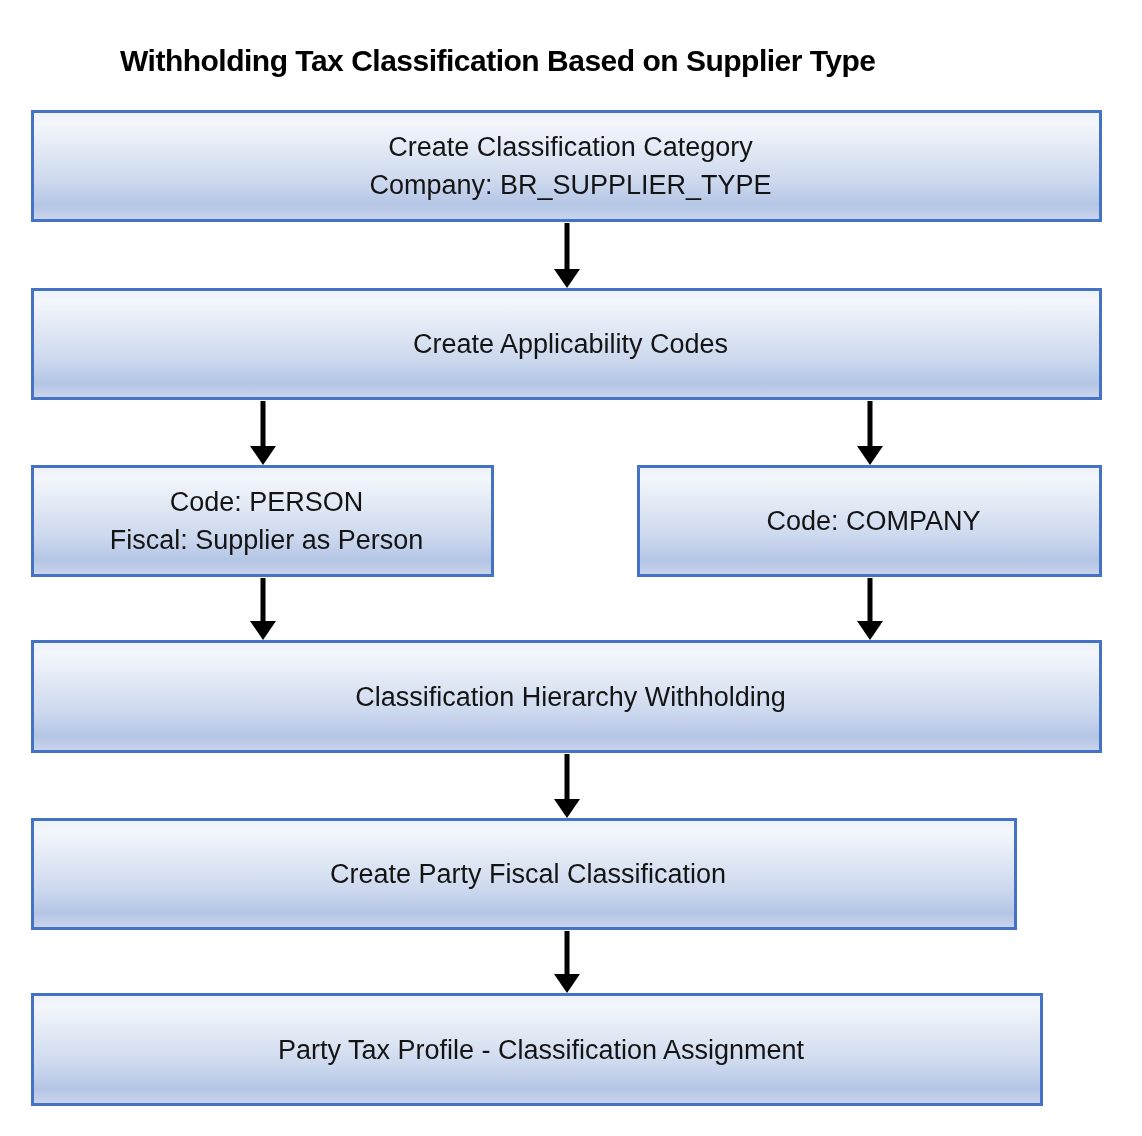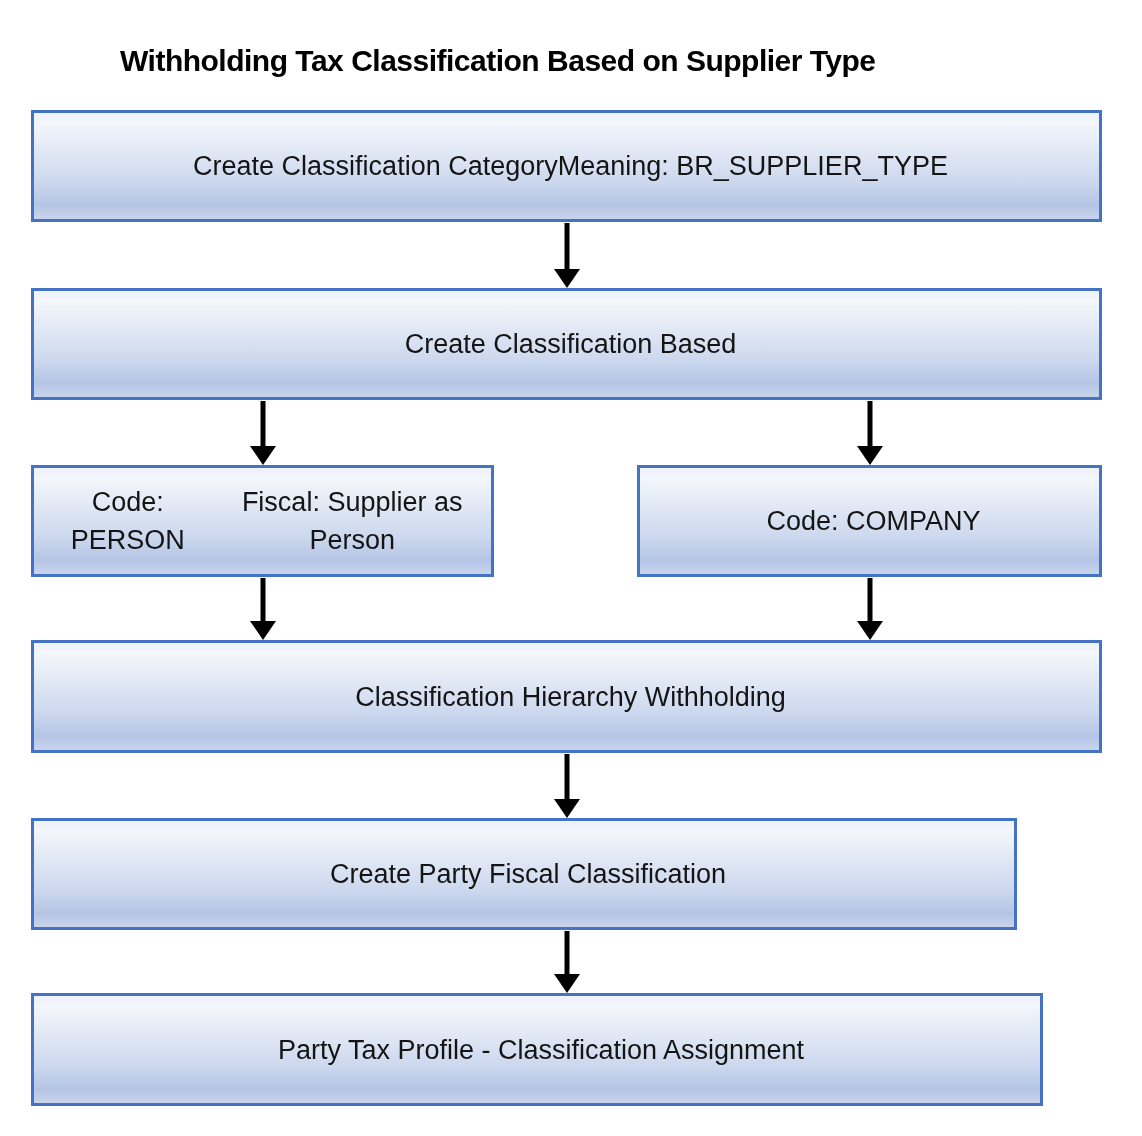--- a/index.html
+++ b/index.html
@@ -30,21 +30,21 @@
     box-sizing: border-box;
     border: 3px solid #4472c4;
     background: linear-gradient(180deg,
       #eef2f9 0%,
       #f3f6fb 10%,
       #e2e9f5 35%,
       #ccd8ee 65%,
       #b4c5e5 87%,
       #c9d4ec 100%);
     display: flex;
-    flex-direction: row;
+    flex-direction: column;
     align-items: center;
     justify-content: center;
     color: #141414;
     font-size: 27px;
     line-height: 38px;
     text-align: center;
     padding-left: 8px;
   }
   .arrow {
     position: absolute;
@@ -73,30 +73,30 @@
 </style>
 </head>
 <body>
 
 <div class="canvas">
 
   <div class="diagram-title">Withholding Tax Classification Based on Supplier Type</div>
 
   <div class="node" style="left:31px; top:110px; width:1071px; height:112px;">
     <div>Create Classification Category</div>
-    <div>Meaning: BR_SUPPLIER_TYPE</div>
+    <div>Company: BR_SUPPLIER_TYPE</div>
   </div>
 
   <div class="arrow" style="left:554px; top:223px; height:65px;">
     <div class="arrow-shaft"></div>
     <div class="arrow-head"></div>
   </div>
 
   <div class="node" style="left:31px; top:288px; width:1071px; height:112px;">
-    <div>Create Classification Based</div>
+    <div>Create Applicability Codes</div>
   </div>
 
   <div class="arrow" style="left:250px; top:401px; height:64px;">
     <div class="arrow-shaft"></div>
     <div class="arrow-head"></div>
   </div>
   <div class="arrow" style="left:857px; top:401px; height:64px;">
     <div class="arrow-shaft"></div>
     <div class="arrow-head"></div>
   </div>

